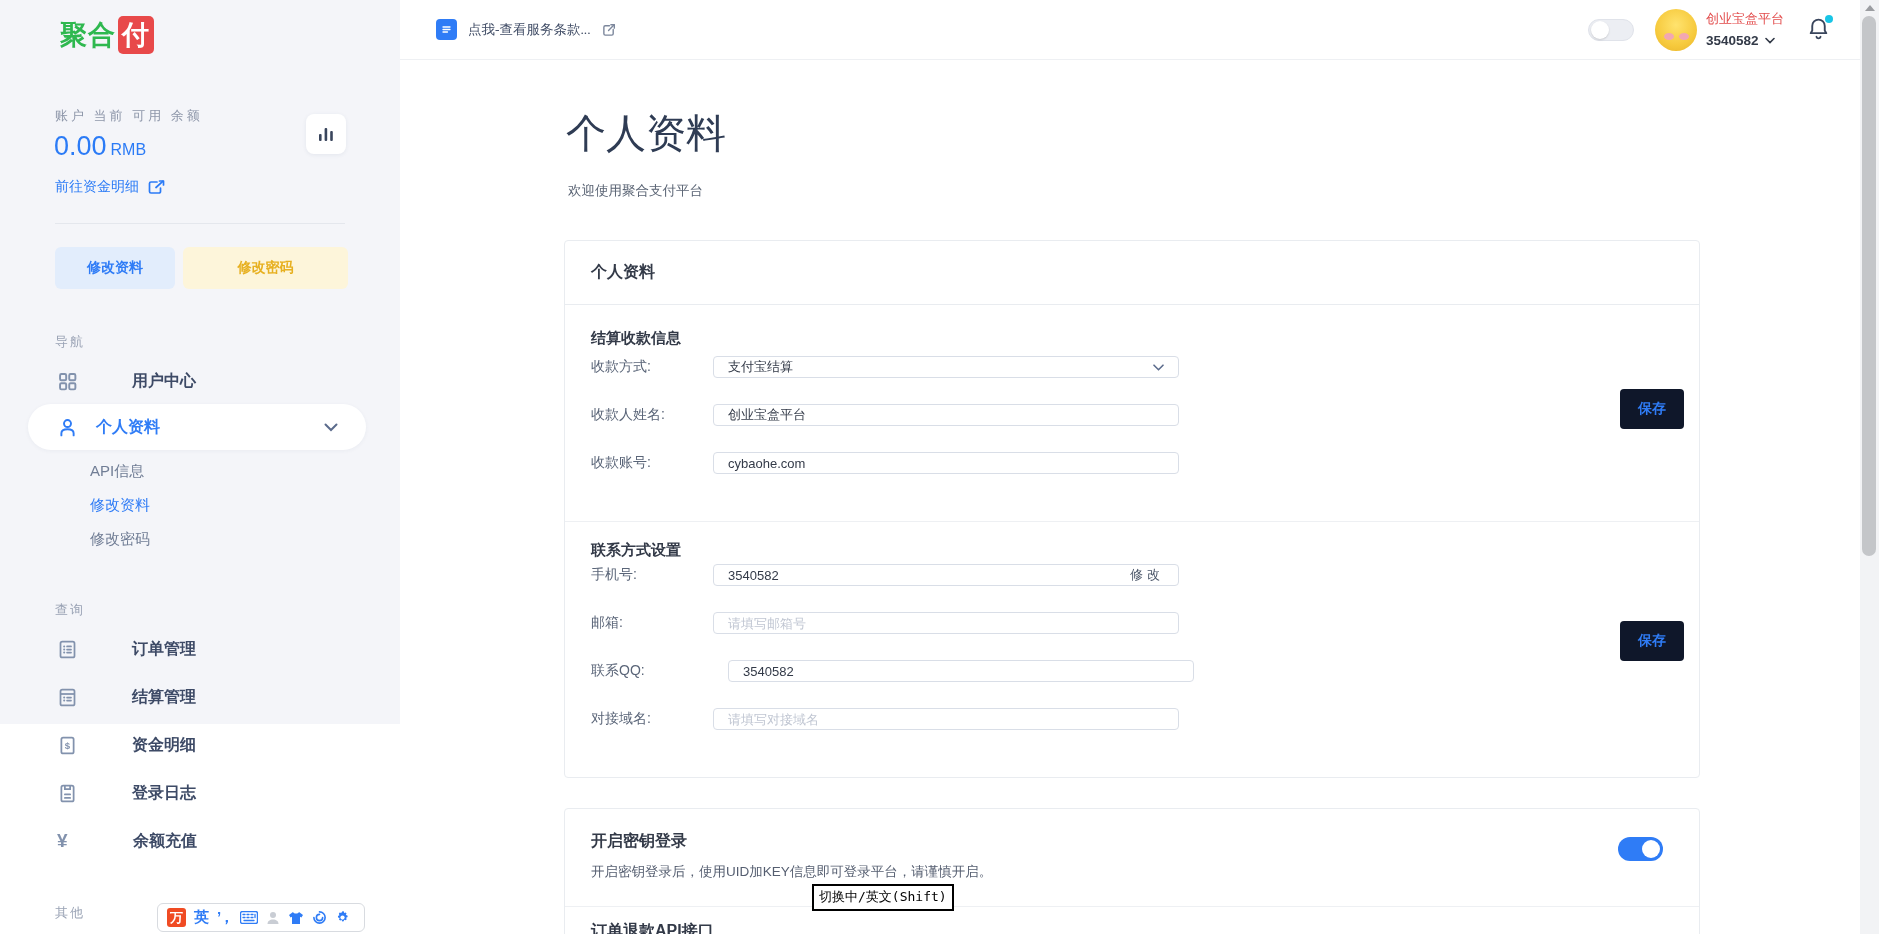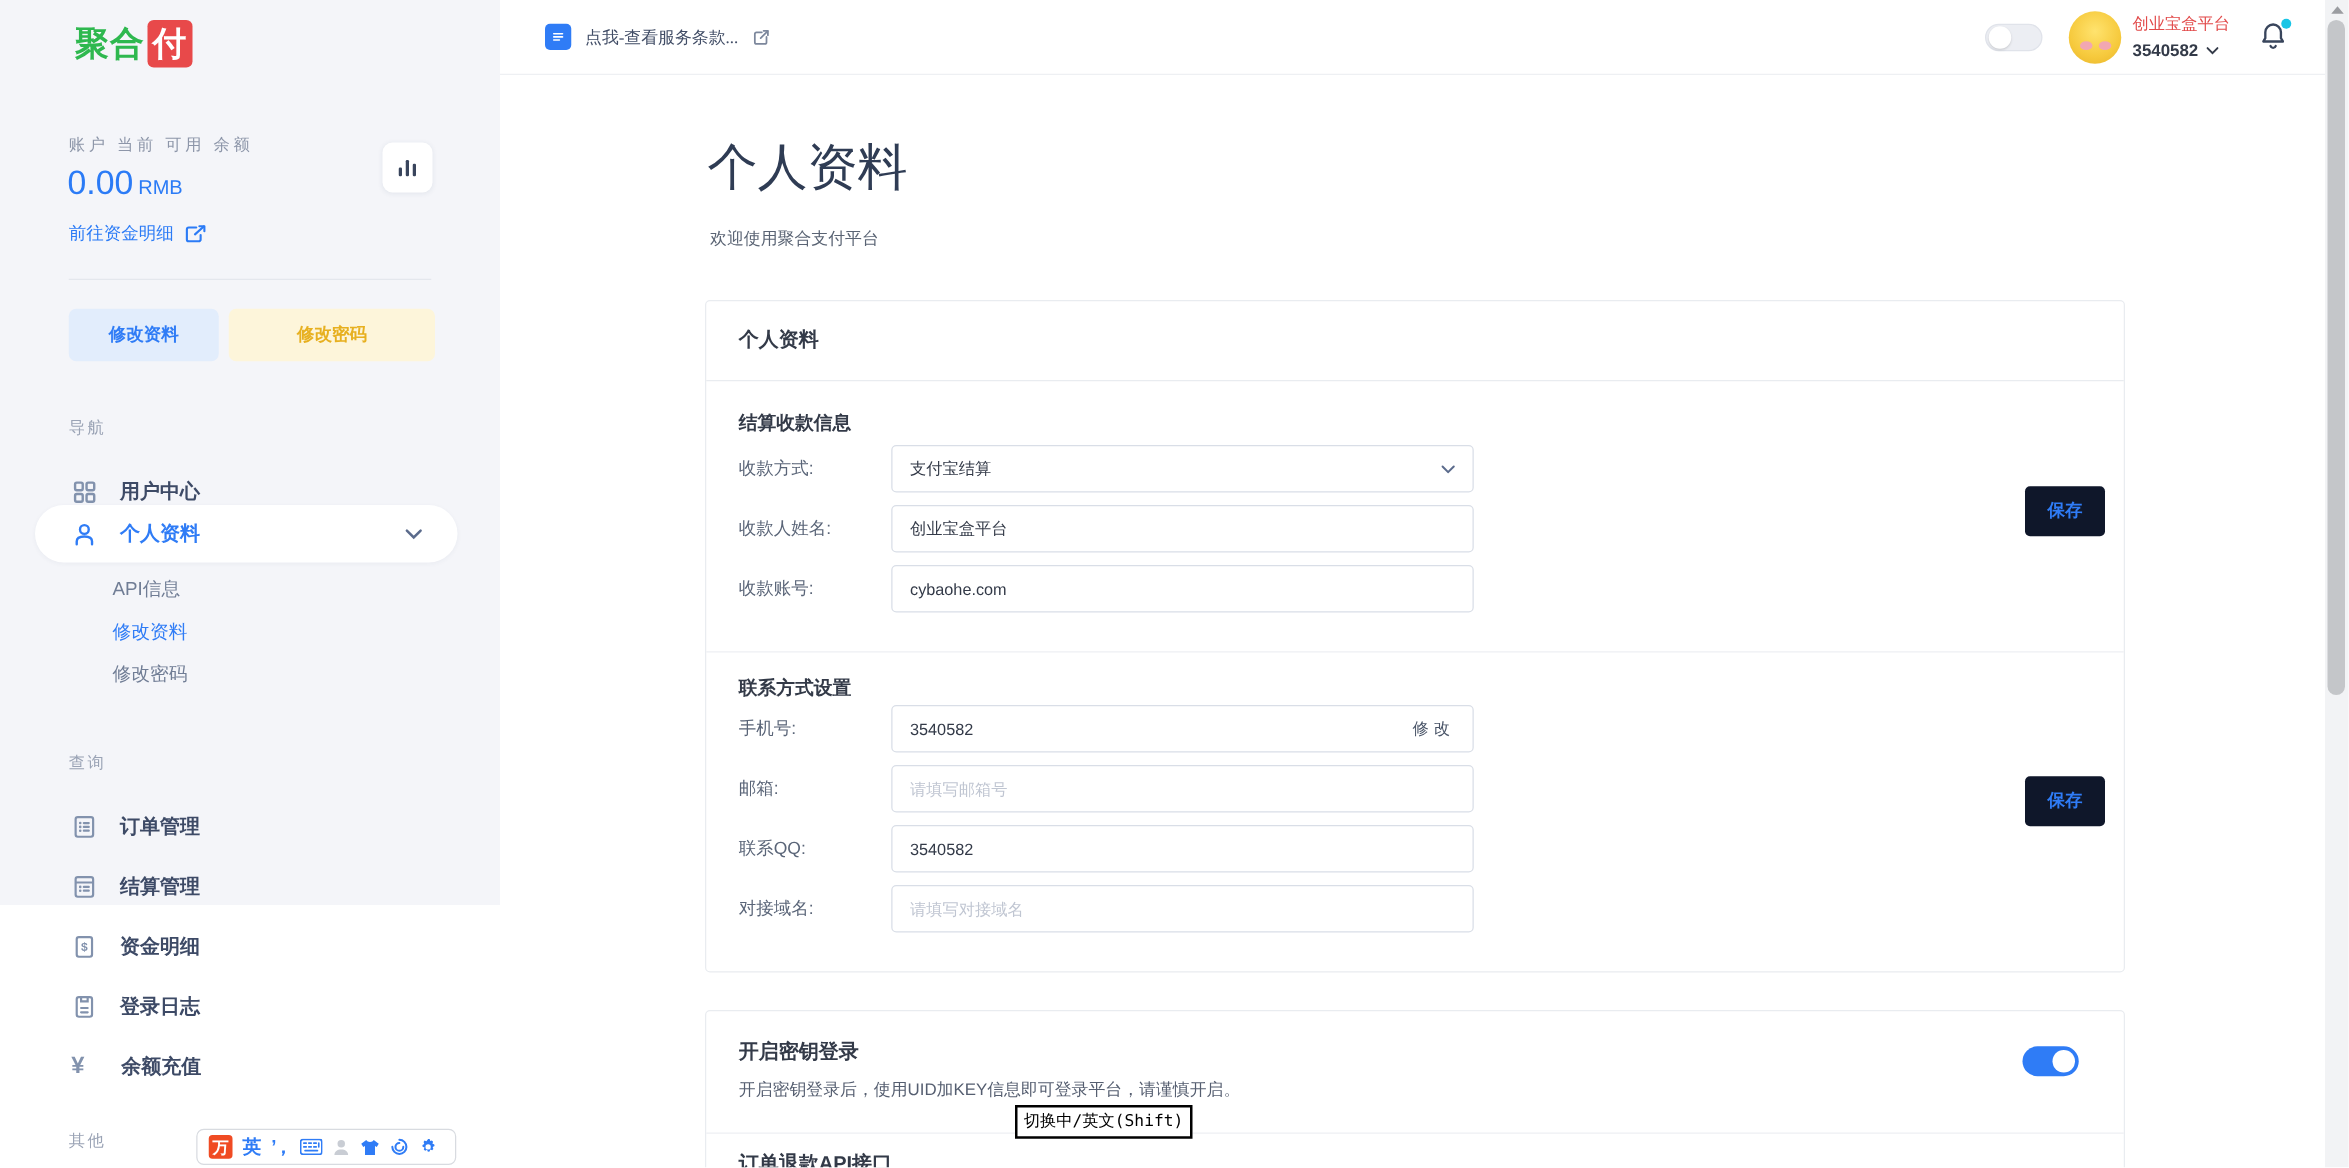--- a/index.html
+++ b/index.html
@@ -15,21 +15,21 @@
   .bal-row { position:absolute; left:54px; top:131px; color:#2b7bf6; }
   .bal-amount { font-size:27px; }
   .bal-cur { font-size:16px; margin-left:4px; }
   .chart-btn { position:absolute; left:306px; top:114px; width:40px; height:40px; background:#fff; border-radius:8px; box-shadow:0 1px 4px rgba(40,60,100,.08); display:flex; align-items:center; justify-content:center; cursor:pointer; }
   .funds-link { position:absolute; left:55px; top:178px; font-size:14px; color:#2b7bf6; display:flex; align-items:center; gap:9px; cursor:pointer; }
   .side-divider { position:absolute; left:55px; top:223px; width:290px; height:1px; background:#e4e7ed; }
   .side-btns { position:absolute; left:55px; top:247px; display:flex; gap:8px; }
   .btn-blue { width:120px; height:42px; background:#e2edfc; color:#2f7cf6; font-weight:bold; font-size:14px; border:none; border-radius:6px; cursor:pointer; }
   .btn-yellow { width:165px; height:42px; background:#fdf5da; color:#e7b020; font-weight:bold; font-size:14px; border:none; border-radius:6px; cursor:pointer; }
   .group-label { position:absolute; left:55px; font-size:13px; color:#9aa3b5; letter-spacing:2px; }
-  .nav-item { position:absolute; left:0; width:400px; height:46px; display:flex; align-items:flex-end; cursor:pointer; color:#3d4a66; font-size:16px; font-weight:bold; }
+  .nav-item { position:absolute; left:0; width:400px; height:46px; display:flex; align-items:center; cursor:pointer; color:#3d4a66; font-size:16px; font-weight:bold;gap:36px; }
   .nav-item .nico { margin-left:57px; margin-right:18px; display:flex; color:#8292ad; }
   .nav-pill { position:absolute; left:28px; width:338px; height:46px; background:#fff; border-radius:23px; display:flex; align-items:center; cursor:pointer; color:#2f7cf6; font-size:16px; font-weight:bold; box-shadow:0 1px 4px rgba(40,60,100,.05); }
   .nav-pill .nico { margin-left:29px; margin-right:18px; display:flex; color:#2f7cf6; }
   .pill-caret { margin-left:auto; margin-right:28px; display:flex; color:#5b6b8c; }
   .subnav-item { position:absolute; left:90px; font-size:15px; color:#707d95; cursor:pointer; }
   .subnav-item.active { color:#2f7cf6; }
   .yen-ico { width:22px; text-align:center; font-size:19px; font-weight:bold; }
   .ime-bar { position:absolute; left:157px; top:903px; width:208px; height:29px; background:#fff; border:1px solid #d8dbe0; border-radius:6px; display:flex; align-items:center; gap:8px; padding:0 9px; }
   .ime-wan { width:19px; height:19px; background:#f04b23; color:#fff; font-size:13px; font-weight:bold; display:flex; align-items:center; justify-content:center; border-radius:3px; }
   .ime-lang { color:#2f7cf6; font-size:15px; font-weight:bold; }
@@ -55,21 +55,21 @@
   
   .main { position:absolute; left:400px; top:60px; width:1460px; height:874px; background:#fff; overflow:hidden; }
   .page-title { position:absolute; left:166px; top:46px; font-size:40px; font-weight:500; color:#2f3c54; }
   .page-sub { position:absolute; left:168px; top:122px; font-size:13.5px; color:#5a6474; }
   .card { position:absolute; left:164px; width:1136px; background:#fff; border:1px solid #e9ecf0; border-radius:4px; }
   .card1 { top:180px; height:538px; }
   .card1-header { height:64px; border-bottom:1px solid #e9ecf0; display:flex; align-items:center; padding-left:26px; font-size:16px; font-weight:bold; color:#333a48; }
   .sec-heading { position:absolute; left:26px; font-size:15px; font-weight:bold; color:#333a48; }
   .frow { position:absolute; left:26px; display:flex; align-items:center; }
   .flabel { width:122px; font-size:14px; color:#5a6578; }
-  .finput, .fselect, .fwrap { width:466px; height:38px; border:1px solid #d9dee7; border-radius:4px; background:#fff; font-size:13px; color:#333a48; }
+  .finput, .fselect, .fwrap { width:466px; height:22px; border:1px solid #d9dee7; border-radius:4px; background:#fff; font-size:13px; color:#333a48; }
   .finput { padding:0 14px; outline:none; font-family:inherit; }
   .finput::placeholder { color:#c0c6d2; }
   .fselect { display:flex; align-items:center; justify-content:space-between; padding:0 14px; cursor:pointer; }
   .fwrap { display:flex; align-items:center; padding:0 14px; }
   .fwrap input { flex:1; border:none; outline:none; font-size:13px; color:#333a48; font-family:inherit; }
   .fsuffix { font-size:13px; color:#4a5568; letter-spacing:4px; cursor:pointer; }
   .save-btn { position:absolute; right:15px; width:64px; height:40px; background:#0f172a; color:#2f7cf6; font-size:14px; font-weight:bold; border:none; border-radius:4px; cursor:pointer; }
   .card-divider { position:absolute; left:0; width:100%; height:1px; background:#eef0f3; }
   .card2 { top:748px; height:210px; }
   .key-title { position:absolute; left:26px; top:22px; font-size:16px; font-weight:bold; color:#333a48; }
@@ -332,21 +332,21 @@
           <input value="3540582" style="">
           <span class="fsuffix">修改</span>
         </div>
       </div>
 
       <div class="frow" style="top:371px;">
         <span class="flabel">邮箱:</span>
         <input class="finput" placeholder="请填写邮箱号" style="">
       </div>
 
-      <div class="frow" style="top:419px;">
+      <div class="frow" style="top:419px;gap:15px;">
         <span class="flabel">联系QQ:</span>
         <input class="finput" value="3540582" style="">
       </div>
 
       <div class="frow" style="top:467px;">
         <span class="flabel">对接域名:</span>
         <input class="finput" placeholder="请填写对接域名" style="">
       </div>
 
       <button class="save-btn" style="top:380px;">保存</button>

